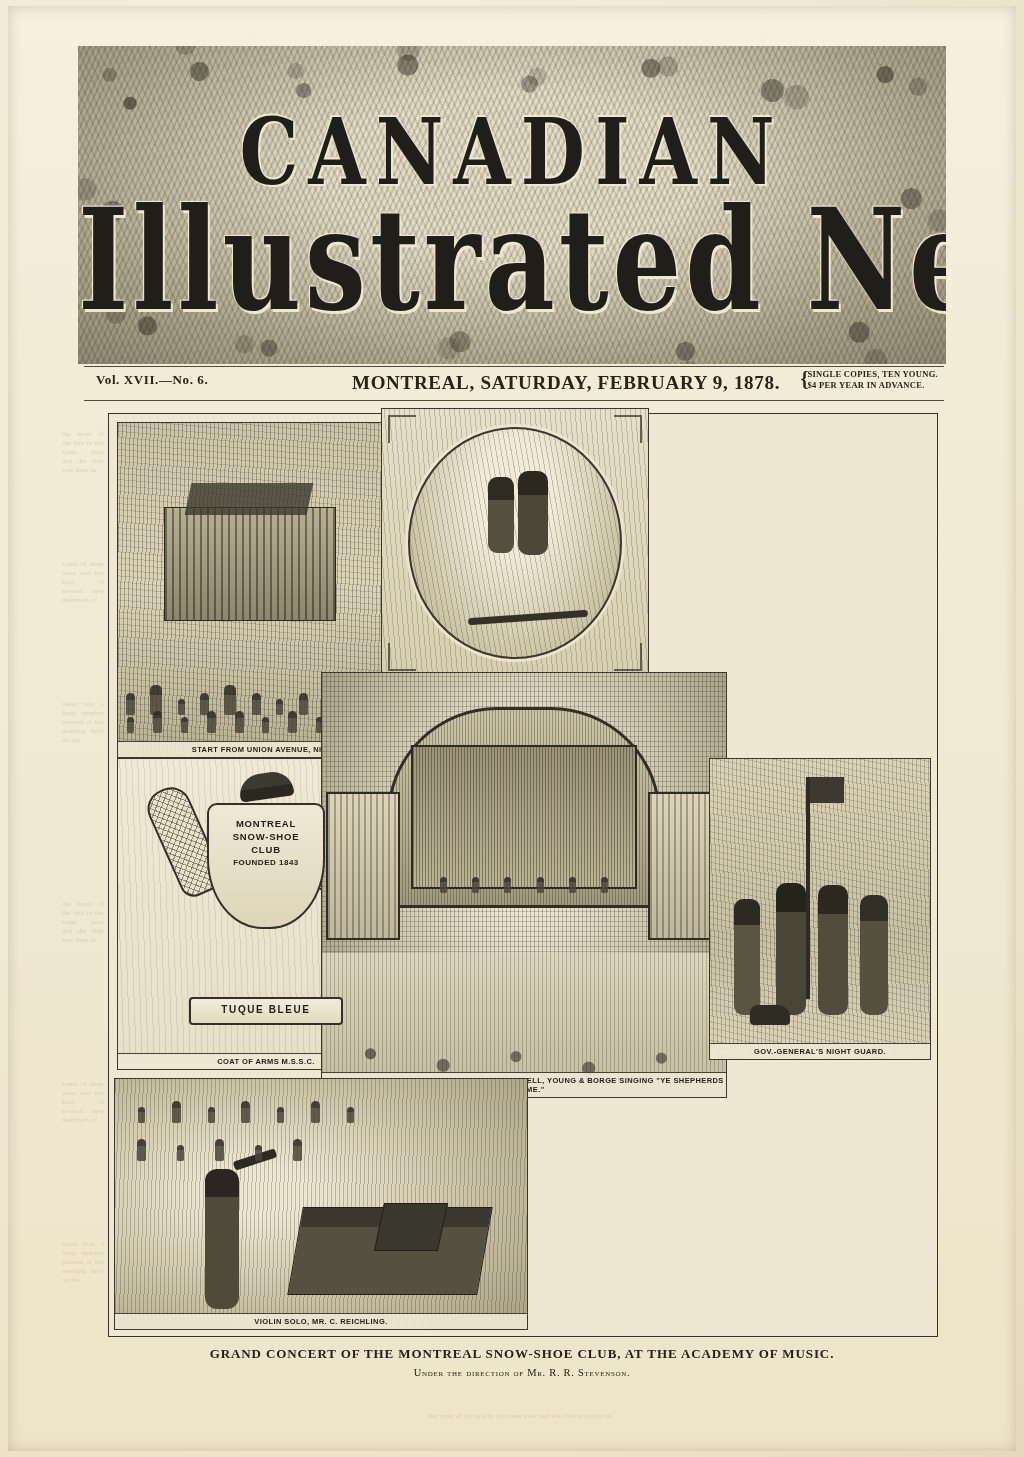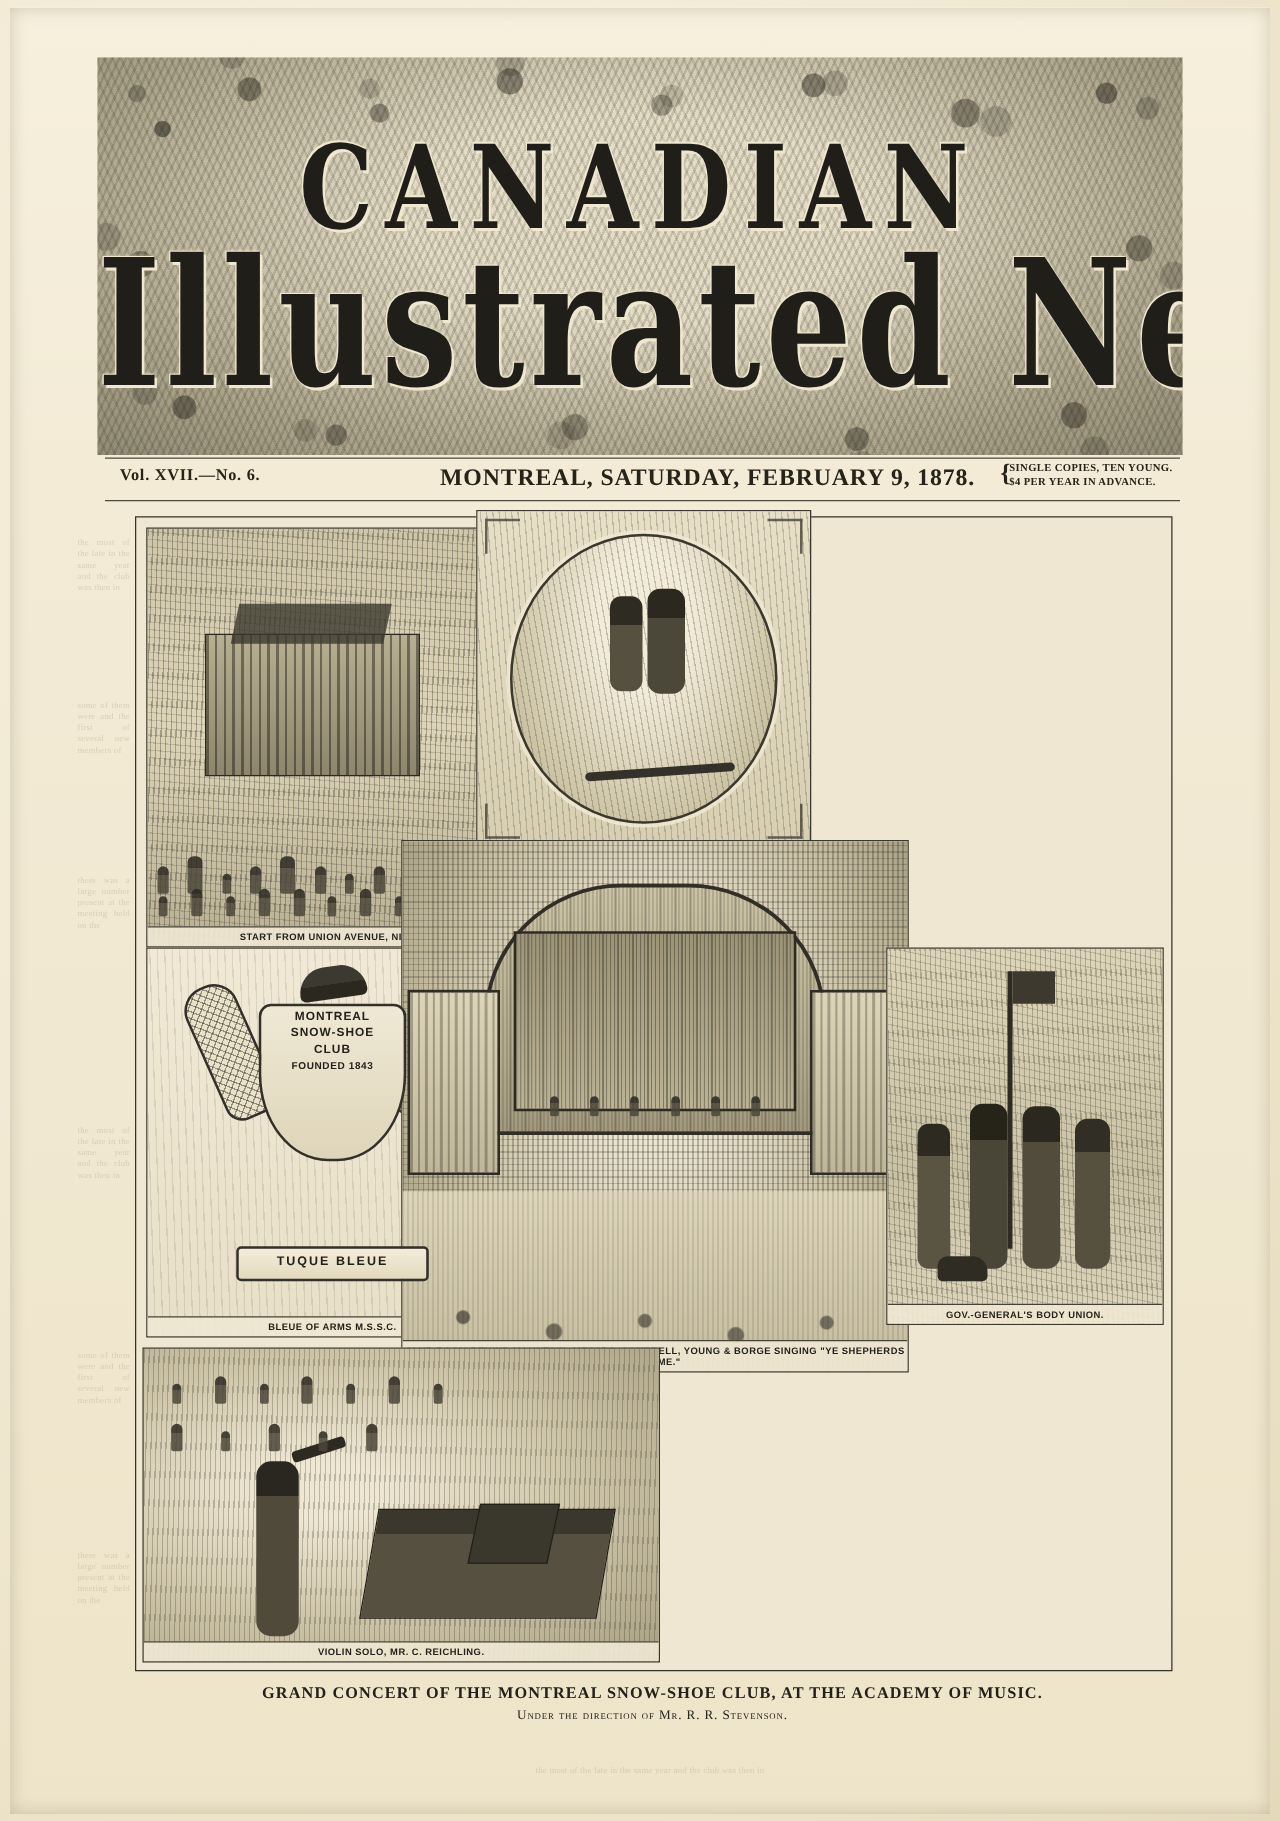--- a/index.html
+++ b/index.html
@@ -275,21 +275,21 @@
   }
   #shield {
     position: absolute;
     left: 50%; top: 44px;
     transform: translateX(-50%);
     width: 118px; height: 126px;
     background: linear-gradient(180deg, #efe8d4 0%, #ded5b9 100%);
     border: 2px solid #33302a;
     border-radius: 10px 10px 55px 55px / 10px 10px 70px 70px;
     text-align: center;
-    padding-top: 2px;
+    padding-top: 12px;
     box-sizing: border-box;
     z-index: 3;
   }
   #shield div {
     font-family: "Liberation Sans", sans-serif;
     font-weight: bold;
     font-size: 9.5px;
     letter-spacing: .8px;
     color: #23211a;
     line-height: 13px;
@@ -486,21 +486,21 @@
         <div class="snowshoe" id="ss-right"></div>
         <div id="tuque-cap"></div>
         <div id="shield">
           <div>MONTREAL</div>
           <div>SNOW-SHOE</div>
           <div>CLUB</div>
           <div class="year">FOUNDED 1843</div>
         </div>
         <div id="ribbon">TUQUE BLEUE</div>
       </div>
-      <div class="cap">BLEUE OF ARMS M.S.S.C.</div>
+      <div class="cap">COAT OF ARMS M.S.S.C.</div>
     </div>
 
     <div class="panel" id="p-theatre" style="left:212px; top:258px; width:404px; height:424px;">
       <div class="art etch-hall">
         <div id="stage-arch"></div>
         <div id="stage-inner"></div>
         <div class="balcony" style="left:4px;  top:28%; width:70px; height:34%;"></div>
         <div class="balcony" style="right:4px; top:28%; width:70px; height:34%;"></div>
         <div class="figrow" style="top:48%; left:26%; right:26%;">
           <div class="fig sm"></div>
@@ -519,21 +519,21 @@
       <div class="art etch-interior">
         <div style="position:absolute;left:24px;bottom:44px;width:26px;height:116px;background:linear-gradient(180deg,#2d2a22 0 22%,#5a5543 22% 100%);border-radius:9px;"></div>
         <div style="position:absolute;left:66px;bottom:44px;width:30px;height:132px;background:linear-gradient(180deg,#262319 0 22%,#4a4637 22% 100%);border-radius:10px;"></div>
         <div style="position:absolute;left:108px;bottom:44px;width:30px;height:130px;background:linear-gradient(180deg,#2b2820 0 22%,#514c3c 22% 100%);border-radius:10px;"></div>
         <div style="position:absolute;left:150px;bottom:44px;width:28px;height:120px;background:linear-gradient(180deg,#31/2e26 0 22%,#56513f 22% 100%);border-radius:10px;"></div>
         <div style="position:absolute;left:150px;bottom:44px;width:28px;height:120px;background:linear-gradient(180deg,#312e26 0 22%,#56513f 22% 100%);border-radius:10px;"></div>
         <div style="position:absolute;left:96px;top:18px;width:4px;bottom:60px;background:#2e2b23;"></div>
         <div style="position:absolute;left:100px;top:18px;width:34px;height:26px;background:#3d392f;"></div>
         <div style="position:absolute;left:40px;bottom:34px;width:40px;height:20px;background:#2f2c24;border-radius:8px 12px 4px 4px;"></div>
       </div>
-      <div class="cap">GOV.-GENERAL'S BODY UNION.</div>
+      <div class="cap">GOV.-GENERAL'S NIGHT GUARD.</div>
     </div>
 
     <div class="panel" id="p-violin" style="left:5px; top:664px; width:412px; height:250px;">
       <div class="art">
         <div style="position:absolute;left:90px;bottom:20px;width:34px;height:140px;background:linear-gradient(180deg,#2a2720 0 20%,#4f4a3a 20% 100%);border-radius:12px;"></div>
         <div style="position:absolute;left:118px;top:76px;width:44px;height:9px;background:#2d2a22;transform:rotate(-18deg);border-radius:3px;"></div>
         <div id="piano"></div>
         <div style="position:absolute;right:84px;bottom:78px;width:62px;height:46px;background:#3a372d;transform:skewX(-12deg);border:1px solid #23201a;"></div>
         <div class="figrow" style="top:22px; left:10px; right:160px;">
           <div class="fig sm"></div>

